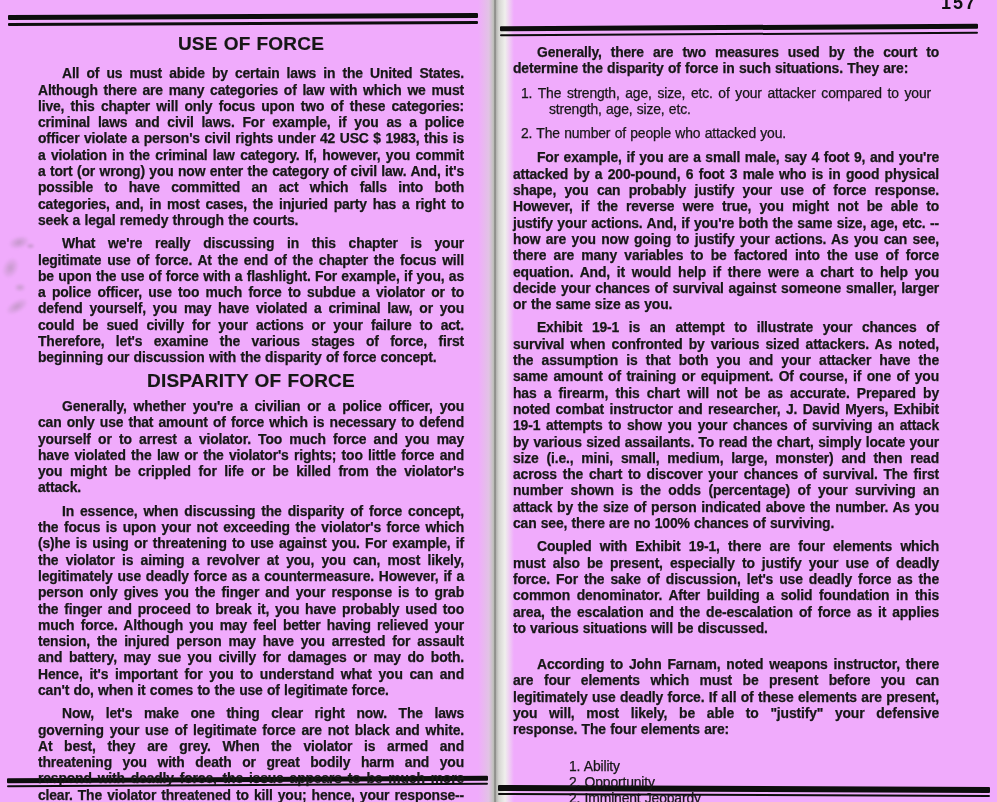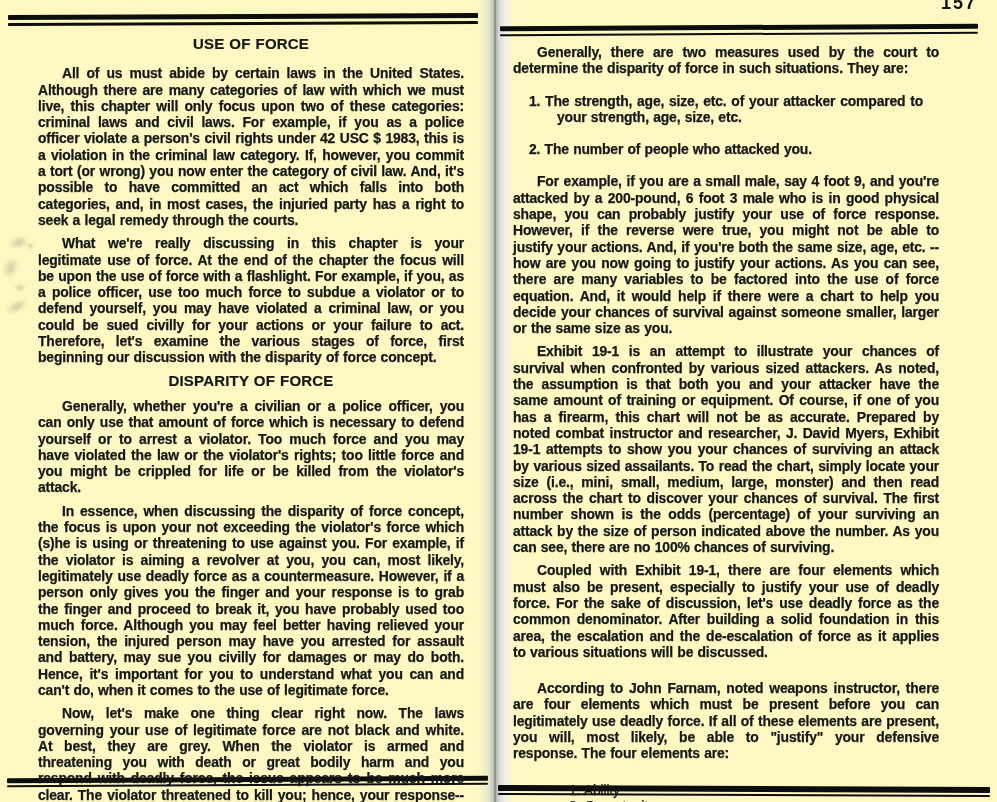--- a/index.html
+++ b/index.html
@@ -4,21 +4,21 @@
 <style>
   html, body { margin: 0; padding: 0; }
   body {
     width: 997px; height: 802px;
     background: #ffffff;
     font-family: "Liberation Sans", sans-serif;
   }
   .scan {
     position: relative;
     width: 997px; height: 802px;
-    background: #fef9c3;
+    background: #f0abfc;
     overflow: hidden;
     color: #171717;
   }
 
   
   .rule { position: absolute; background: #0d0d0d; border-radius: 1px; }
   .rule-lt-a { left: 8px;   top: 14px;  width: 470px; height: 5px; transform: rotate(-0.25deg); }
   .rule-lt-b { left: 8px;   top: 22px;  width: 470px; height: 3px; transform: rotate(-0.25deg); }
   .rule-rt-a { left: 500px; top: 25px;  width: 478px; height: 5px; transform: rotate(-0.3deg); }
   .rule-rt-b { left: 500px; top: 33px;  width: 478px; height: 2px; transform: rotate(-0.3deg); }
@@ -63,30 +63,30 @@
     -webkit-text-stroke: 0.25px currentColor;
   }
   .col-left  { left: 38px;  top: 36px; }
   .col-right { left: 513px; top: 44px; }
 
   .col p { margin: 0 0 7px 0; text-indent: 24px; font-weight: bold; }
   .col p.last { margin-bottom: 0; }
 
   .section-title {
     margin: 0 0 13px 0;
-    font-size: 15px; font-weight: bold;
+    font-size: 19px; font-weight: bold;
     text-align: center; letter-spacing: 0.2px;
     -webkit-text-stroke: 0.2px currentColor;
   }
   .section-title.mid { margin-bottom: 9px; }
 
   .num-list { margin: 0 0 8px 0; }
   .num-list .hang {
     padding-left: 28px; text-indent: -28px;
-    text-align: justify; margin: 16px; font-weight: bold;
+    text-align: justify; margin: 8px;
   }
   .inset-list { margin: 20px 0 5px 56px; }
   .inset-list .item { text-align: left; }
 
   .gap-lg { height: 13px; }
 
   
   .smudge { position: absolute; opacity: 0.35; filter: blur(0.8px); }
   .sm1 { left: 8px;  top: 236px; width: 22px; height: 13px;
          background: radial-gradient(ellipse at center, #6f6f6b 0%, transparent 70%);

